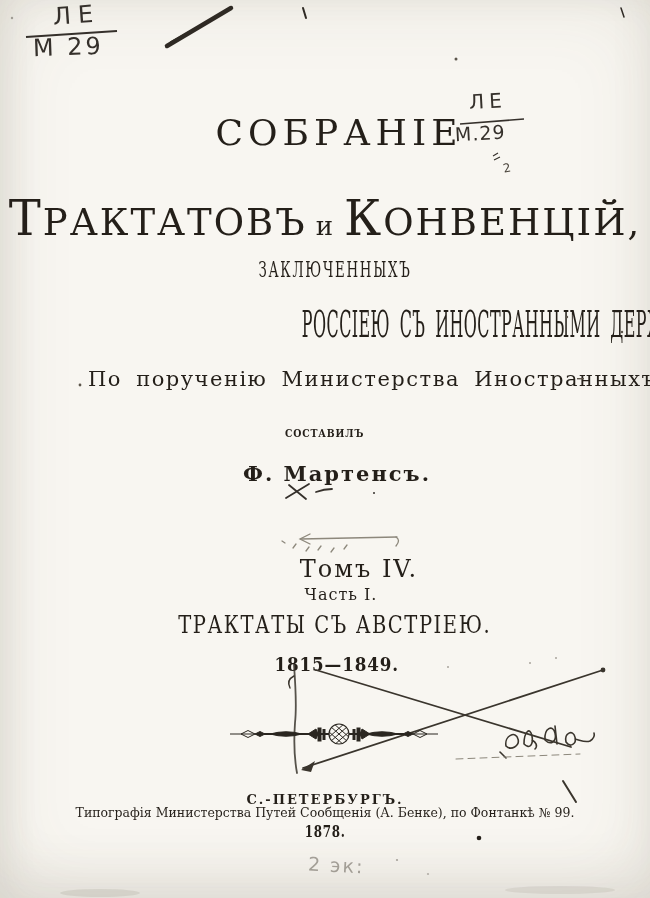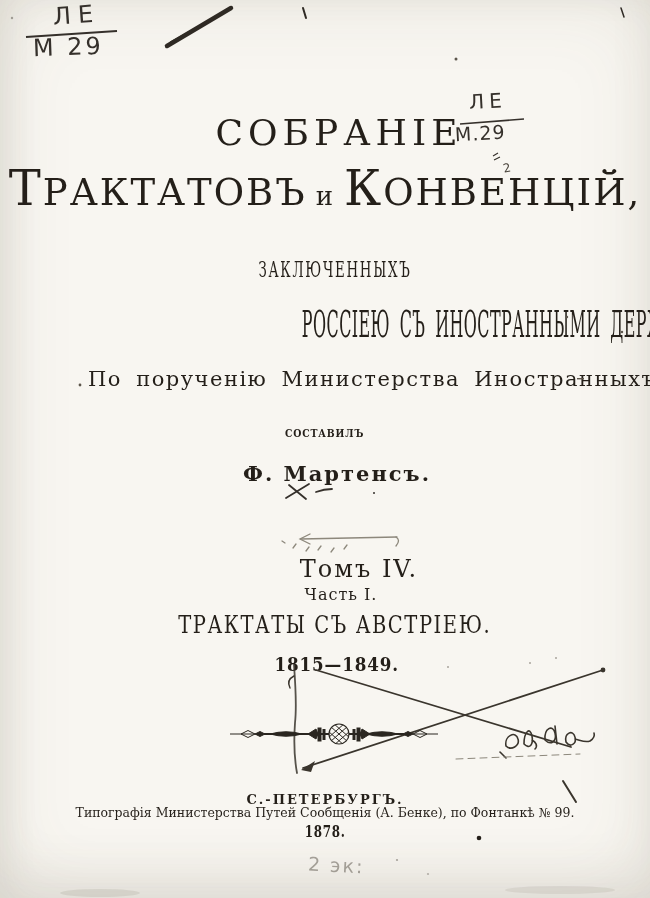--- a/index.html
+++ b/index.html
@@ -7,21 +7,21 @@
     position:relative;width:650px;height:898px;margin:0 auto;overflow:hidden;
     background:#f8f6f1;
     box-shadow:inset 0 0 80px rgba(95,85,60,.10), inset 0 -28px 45px rgba(80,75,60,.07), inset 12px 0 30px rgba(80,75,60,.05);
     font-family:"DejaVu Serif","Liberation Serif",serif;
     color:#241f19;
   }
   .t{position:absolute;left:0;width:650px;text-align:center;line-height:1;white-space:nowrap;}
   .cx{display:inline-block;transform-origin:center;}
   
   .series   {top:115px;font-size:36px;letter-spacing:5px;padding-left:14px;}
-  .main-title{top:164px;font-size:37px;letter-spacing:2px;}
+  .main-title{top:194px;font-size:37px;letter-spacing:2px;}
   .mt-init  {font-size:48px;}
   .mt-conj  {font-size:26px;margin:0 9px;}
   .subtitle {top:258px;font-size:23px;letter-spacing:3px;padding-left:10px;}
   .cx-sub   {transform:scaleX(.58);}
   .subject  {top:305px;font-size:38px;letter-spacing:1px;word-spacing:10px;padding-right:24px;}
   .cx-subj  {transform:scaleX(.42);}
   .commission{top:369px;left:88px;width:420px;font-size:21px;word-spacing:6px;letter-spacing:1.5px;}
   .compiled {top:428px;font-size:11px;font-weight:bold;letter-spacing:1px;}
   .cx-comp  {transform:scaleX(.85);}
   .author   {top:463px;font-size:21px;font-weight:bold;letter-spacing:2px;padding-left:12px;}

